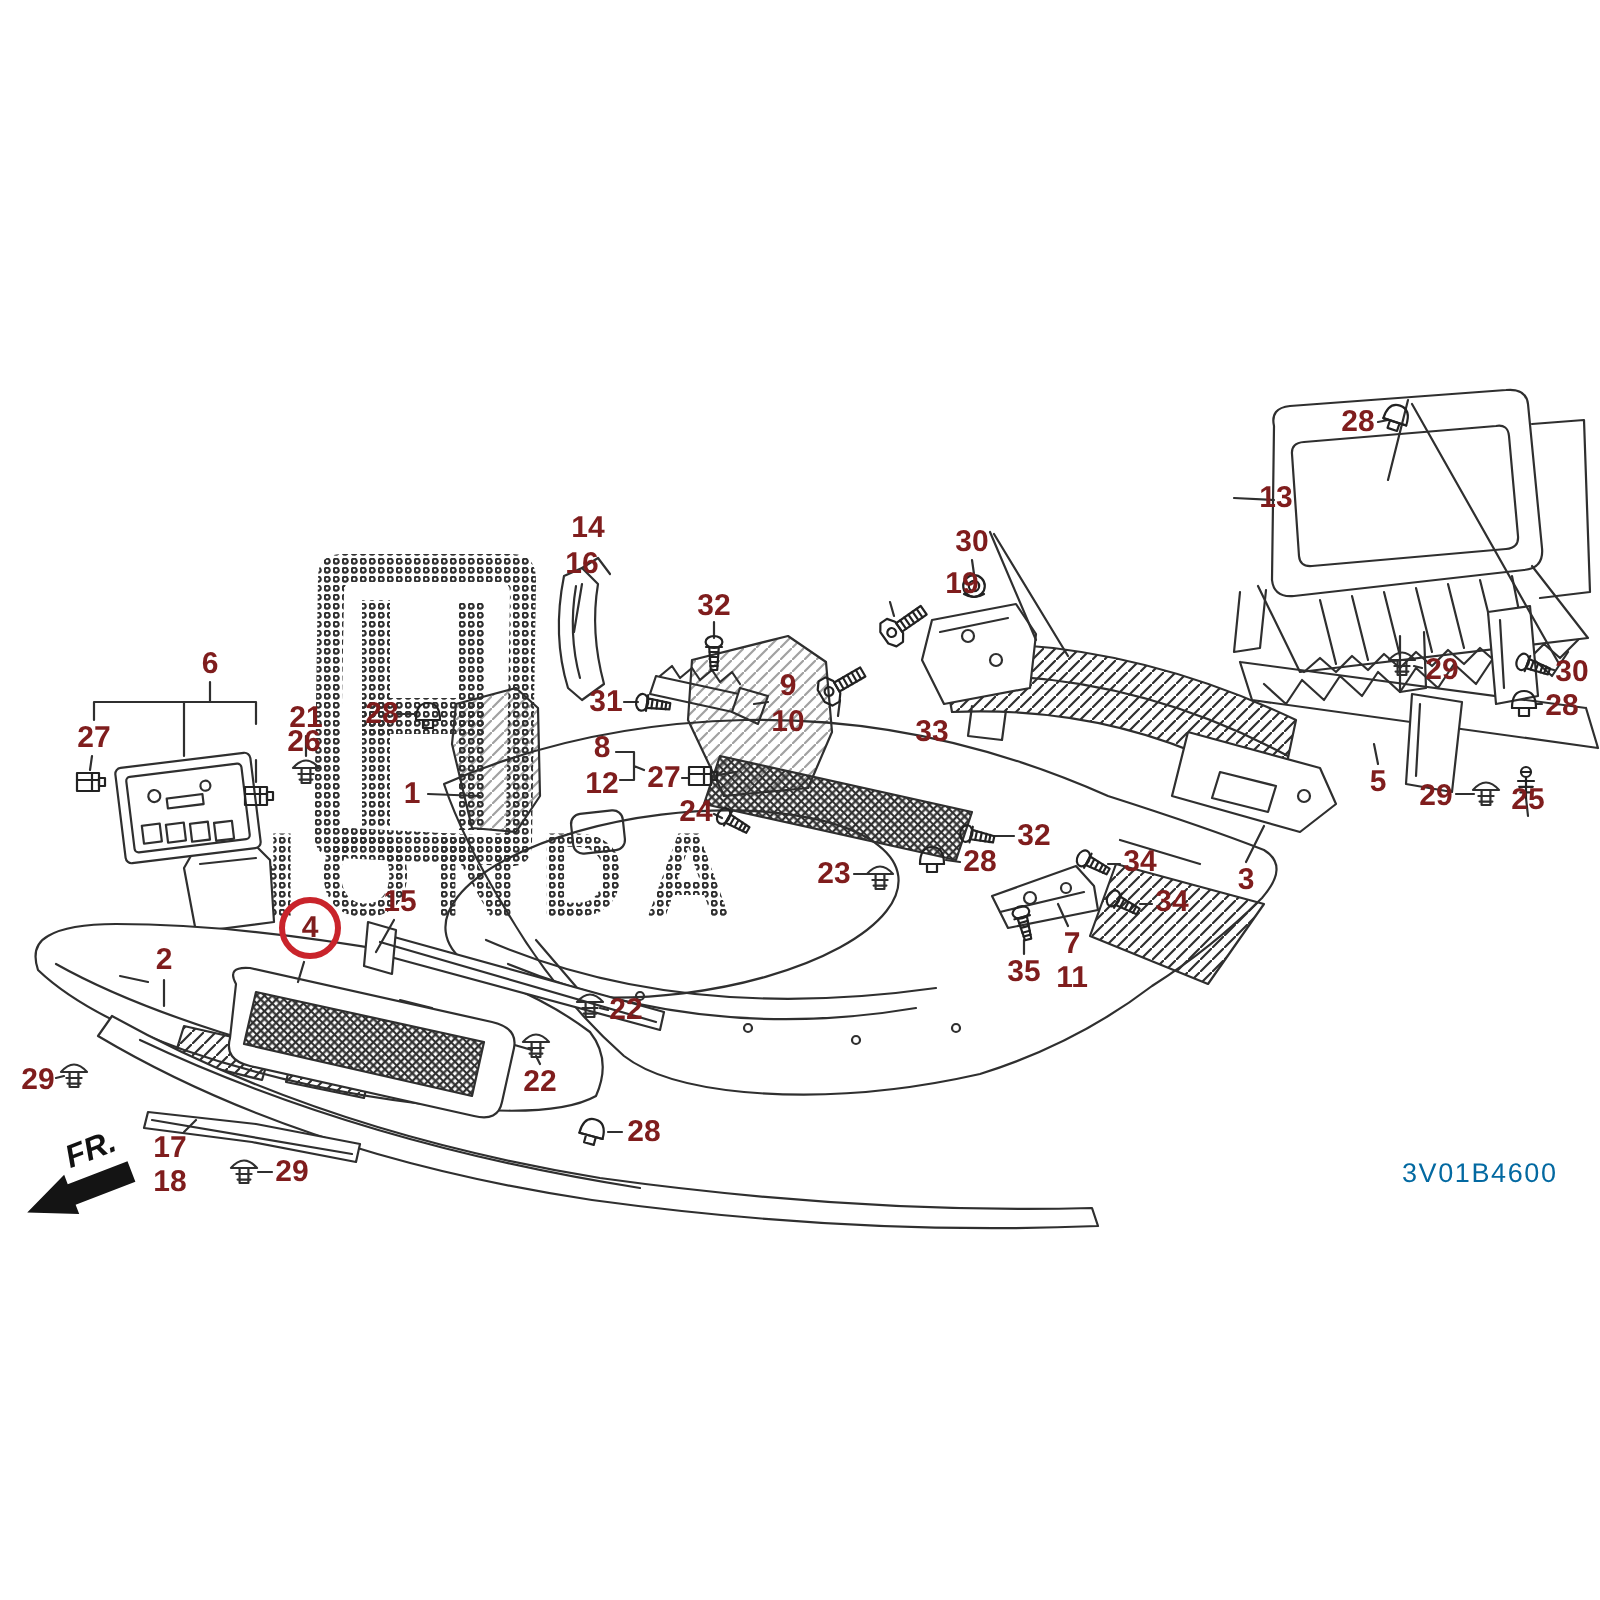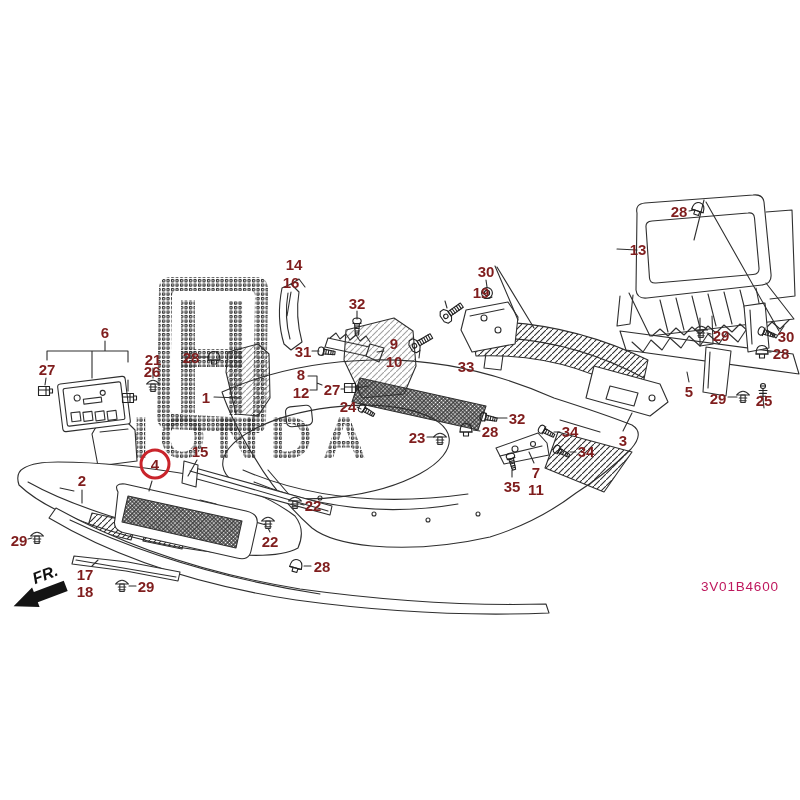--- a/index.html
+++ b/index.html
@@ -17,21 +17,21 @@
   #art .wm{stroke:none;fill:url(#wdots);}
   #art .wmtext{font:700 60px "Liberation Sans",sans-serif;letter-spacing:10px;stroke:none;fill:url(#wdots);}
   #art .frtext{font:italic 700 16px "Liberation Sans",sans-serif;fill:#111;stroke:none;}
   #art .fast *{stroke:#222;stroke-width:1.1;}
   #label-layer{position:absolute;inset:0;}
   .plabel{position:absolute;transform:translate(-50%,-50%);font:700 15px "Liberation Sans",sans-serif;
           color:#7f1d1d;white-space:nowrap;cursor:pointer;line-height:1;}
   .plabel.circled{width:25px;height:25px;border:3px solid #c9242b;border-radius:50%;
           display:flex;align-items:center;justify-content:center;background:transparent;}
   #diagram-code{position:absolute;left:701px;top:579px;font:400 13.5px "Liberation Sans",sans-serif;
-          letter-spacing:.8px;color:#be185d;}
+          letter-spacing:.8px;color:#0369a1;}
 </style>
 </head>
 <body>
 
 <div id="stage">
 
 <svg id="art" width="800" height="800" viewBox="0 0 800 800">
   <defs>
     <pattern id="wdots" width="4.5" height="4.5" patternUnits="userSpaceOnUse">
       <circle cx="1.6" cy="1.6" r="1.25" fill="#d2d2d2"></circle>

